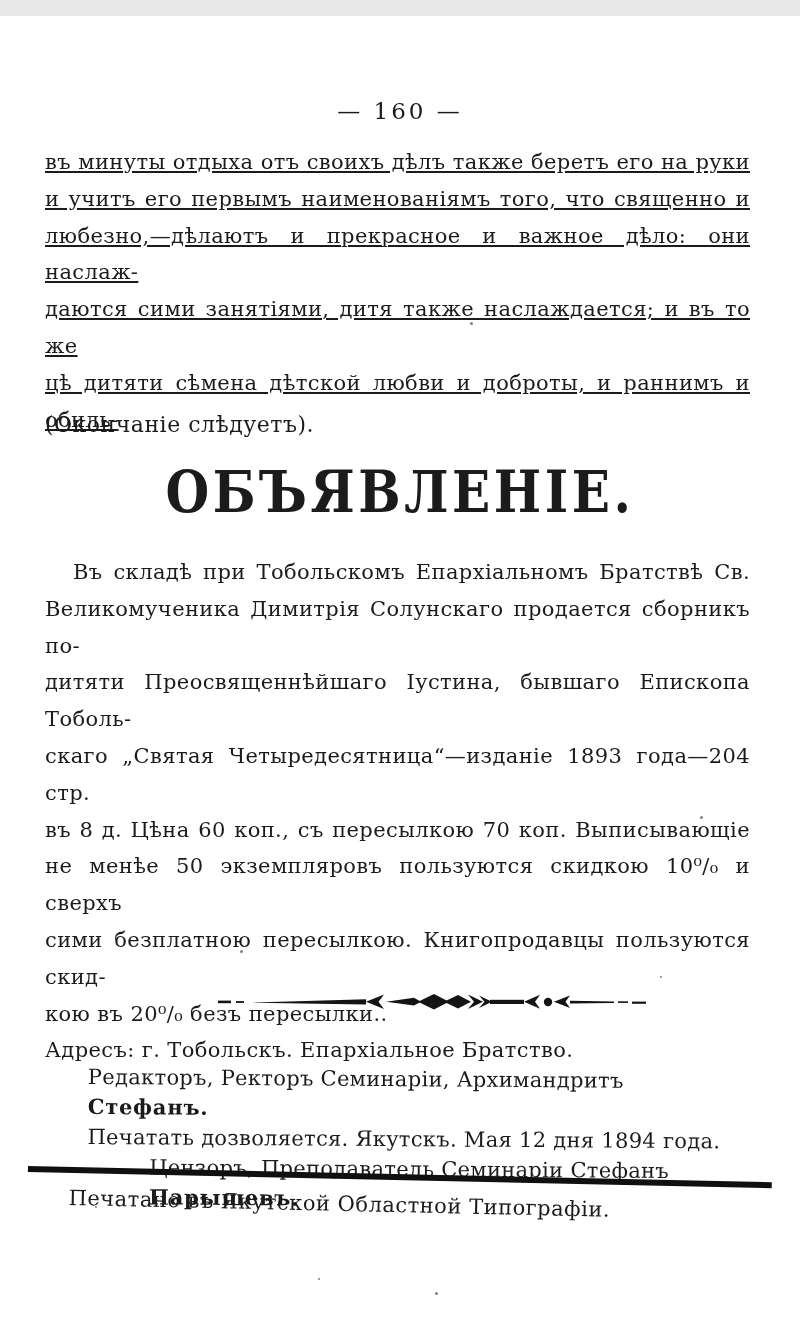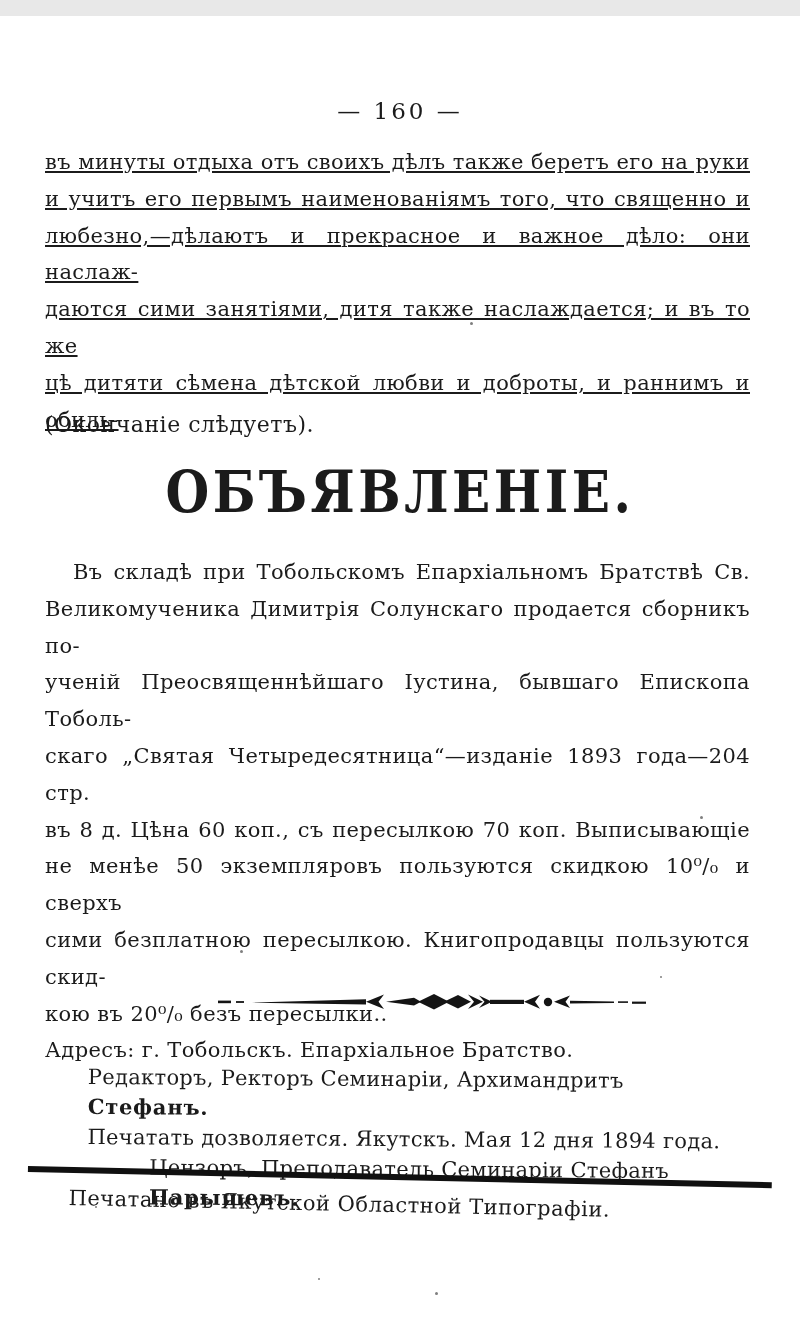--- a/index.html
+++ b/index.html
@@ -63,21 +63,21 @@
     <div class="line just">цѣ дитяти сѣмена дѣтской любви и доброты, и раннимъ и обиль-</div>
   </div>
 
   <div class="caption">(Окончаніе слѣдуетъ).</div>
 
   <div class="heading">ОБЪЯВЛЕНІЕ.</div>
 
   <div class="para para2">
     <div class="line just indent">Въ складѣ при Тобольскомъ Епархіальномъ Братствѣ Св.</div>
     <div class="line just">Великомученика Димитрія Солунскаго продается сборникъ по-</div>
-    <div class="line just">ученій Преосвященнѣйшаго Іустина, бывшаго Епископа Тоболь-</div>
+    <div class="line just">дитяти Преосвященнѣйшаго Іустина, бывшаго Епископа Тоболь-</div>
     <div class="line just">скаго „Святая Четыредесятница“—изданіе 1893 года—204 стр.</div>
     <div class="line just">въ 8 д. Цѣна 60 коп., съ пересылкою 70 коп. Выписывающіе</div>
     <div class="line just">не менѣе 50 экземпляровъ пользуются скидкою 10⁰/₀ и сверхъ</div>
     <div class="line just">сими безплатною пересылкою. Книгопродавцы пользуются скид-</div>
     <div class="line">кою въ 20⁰/₀ безъ пересылки..</div>
     <div class="line">Адресъ: г. Тобольскъ. Епархіальное Братство.</div>
   </div>
 
   <div class="ornament">
     <svg width="430" height="26" viewBox="0 0 430 26">

